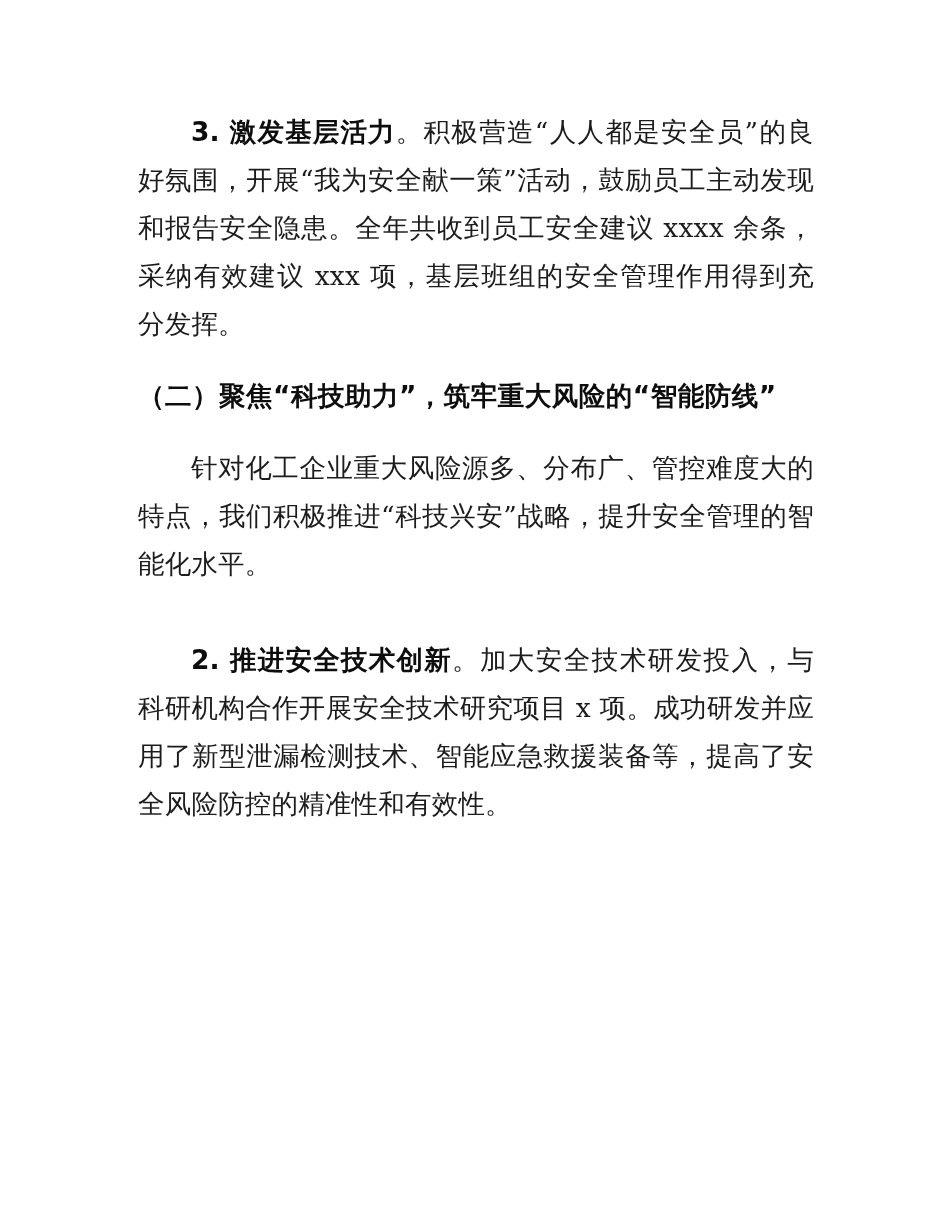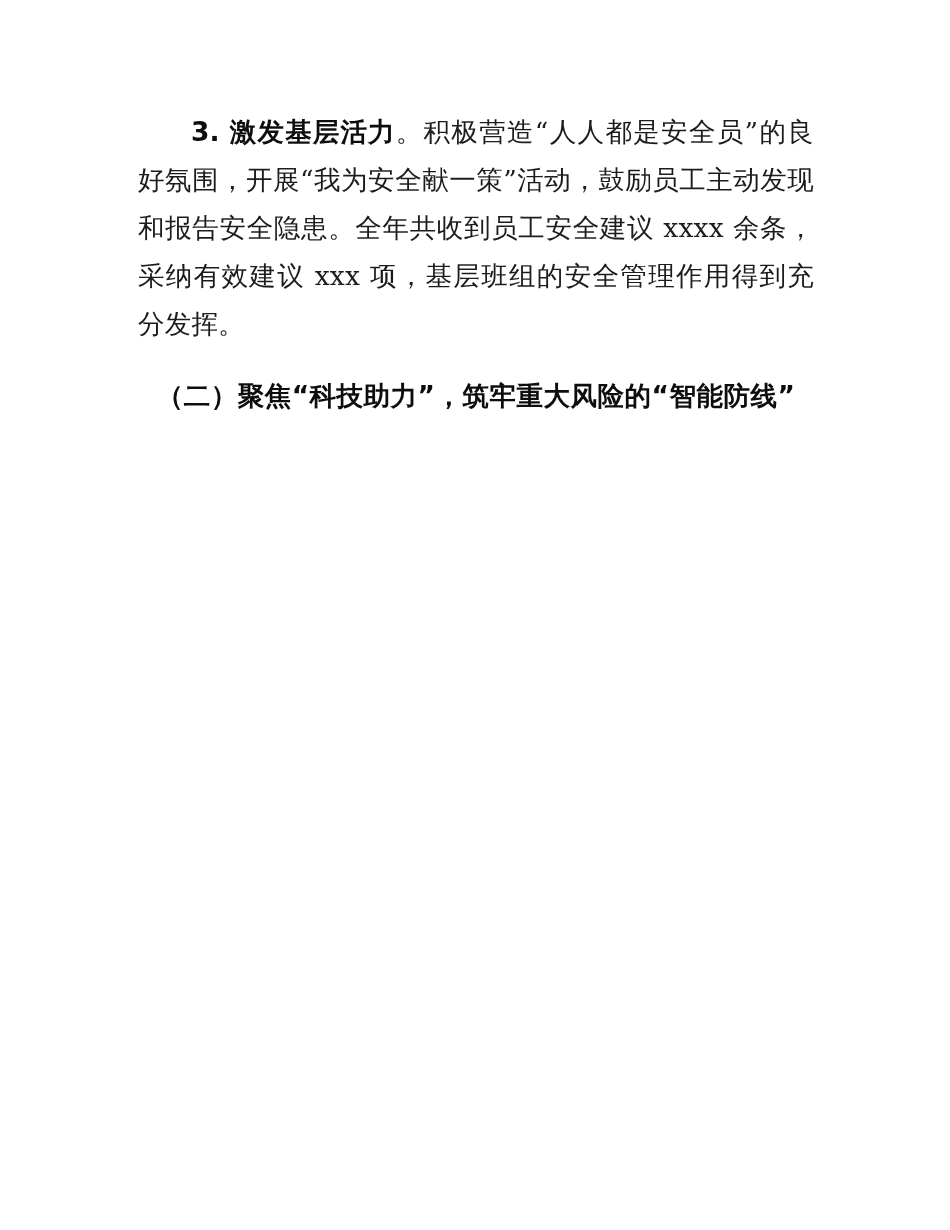--- a/index.html
+++ b/index.html
@@ -52,21 +52,20 @@
     letter-spacing: 0px;
     margin-top: 28px;
   }
 
   .heading {
     font-family: "DejaVu Sans", "Liberation Sans", sans-serif;
     font-weight: bold;
     font-size: 26.5px;
     line-height: 48px;
     color: #0d0d0d;
-    text-align: center;
     margin: 0;
     text-indent: 0;
     letter-spacing: 0.5px;
   }
 
   .page-footer {
     position: absolute;
     left: 0;
     bottom: 0;
     width: 100%;
@@ -83,24 +82,26 @@
   <div class="content">
 
     <p class="para"><span class="lead">3. 激发基层活力</span><span>。积极营造“人人都是安全员”的良好氛围，开展“我为安全献一策”活动，鼓励员工主动发现和报告安全隐患。全年共收到员工安全建议 xxxx 余条，采纳有效建议 xxx 项，基层班组的安全管理作用得到充分发挥。</span></p>
 
     <div class="gap-sm"></div>
 
     <p class="heading">（二）聚焦“科技助力”，筑牢重大风险的“智能防线”</p>
 
     <div class="gap-sm"></div>
 
+    <p class="para">针对化工企业重大风险源多、分布广、管控难度大的特点，我们积极推进“科技兴安”战略，提升安全管理的智能化水平。</p>
 
     <div class="gap-sm"></div>
 
 
     <div class="gap-sm"></div>
 
+    <p class="para"><span class="lead">2. 推进安全技术创新</span><span>。加大安全技术研发投入，与科研机构合作开展安全技术研究项目 x 项。成功研发并应用了新型泄漏检测技术、智能应急救援装备等，提高了安全风险防控的精准性和有效性。</span></p>
 
   </div>
 
   <div class="page-footer"></div>
 
 </div>
 
 </body></html>

